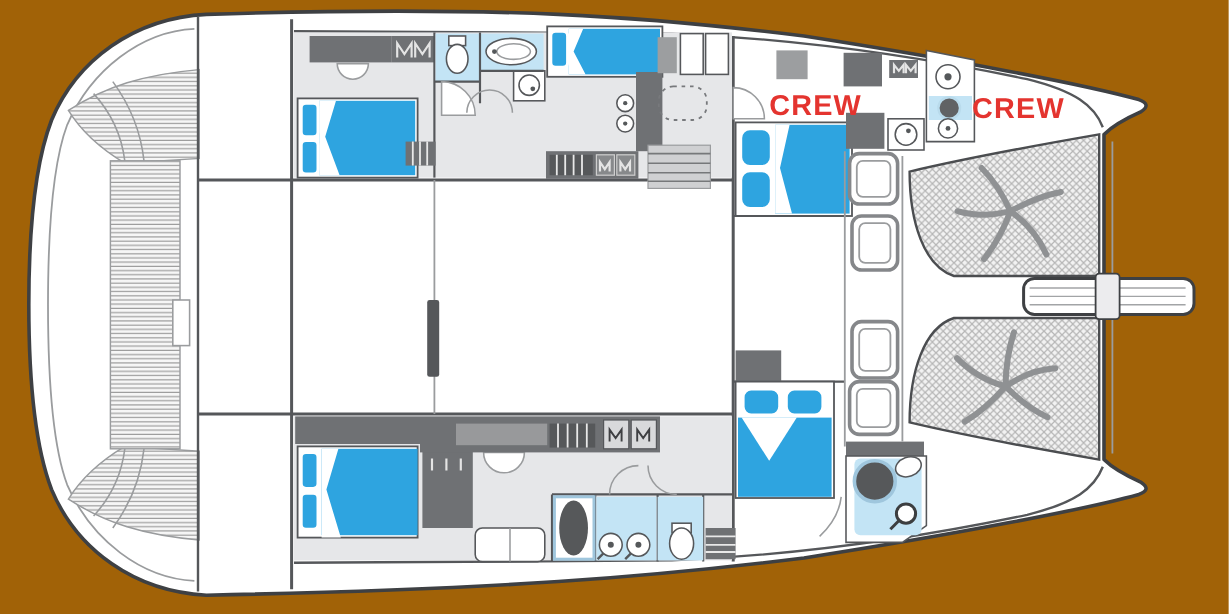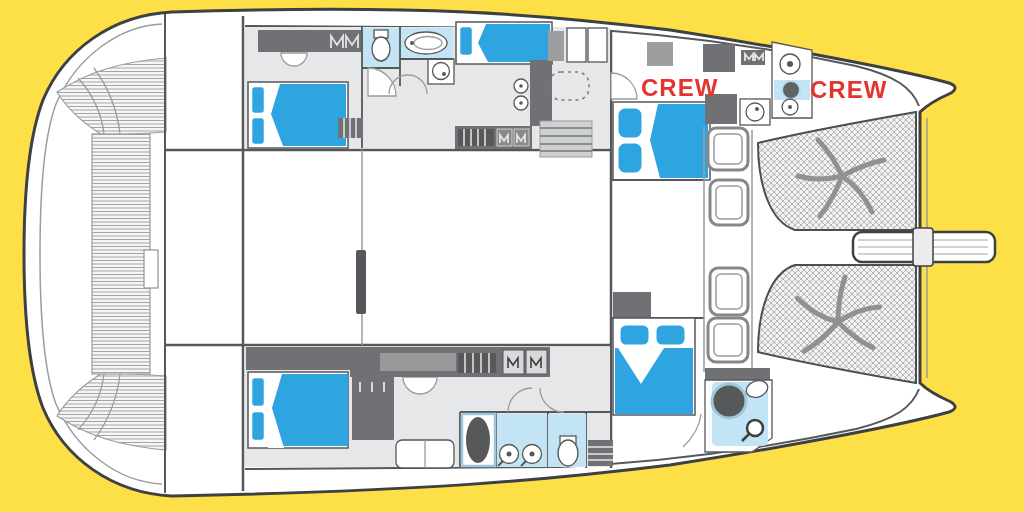--- a/index.html
+++ b/index.html
@@ -1,16 +1,16 @@
 <!DOCTYPE html>
 <html style="--outline: #3e4043; --wall: #55575a; --wall-light: #9a9c9e; --floor: #e6e7e9; --furniture-dark: #6f7174; --furniture-mid: #98999b; --bed-blue: #2ea4e0; --wet-blue: #c3e4f5; --crew-red: #e4342f; --teak-bg: #f6f6f6; --teak-line: #9b9b9b; --net-bg: #f2f2f2; --net-line: #b5b5b5; --shower-dark: #56585a;"><head>
 <meta charset="utf-8">
 <style>
   html,body{margin:0;padding:0;background:#fff;}
-  .stage{position:relative;width:1024px;height:512px;background:#fde047;overflow:hidden;
+  .stage{position:relative;width:1024px;height:512px;background:#a16207;overflow:hidden;
          font-family:"Liberation Sans", sans-serif;}
   svg{display:block;}
 
   .outline{fill:#ffffff;stroke:var(--outline);stroke-width:3;stroke-linejoin:round;}
   .wallline{stroke:var(--wall);stroke-width:2;fill:none;}
   .wall25{stroke:var(--wall);stroke-width:2.5;fill:none;}
   .wall18{stroke:var(--wall);stroke-width:1.8;fill:none;}
   .lite{stroke:var(--wall-light);stroke-width:1.5;fill:none;}
   .floor{fill:var(--floor);}
   .dark{fill:var(--furniture-dark);}

